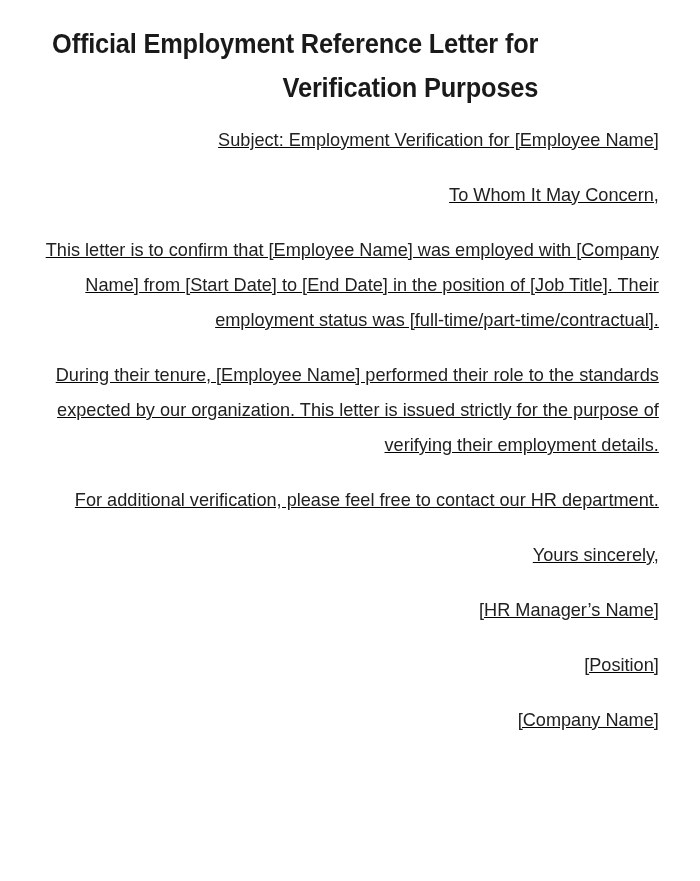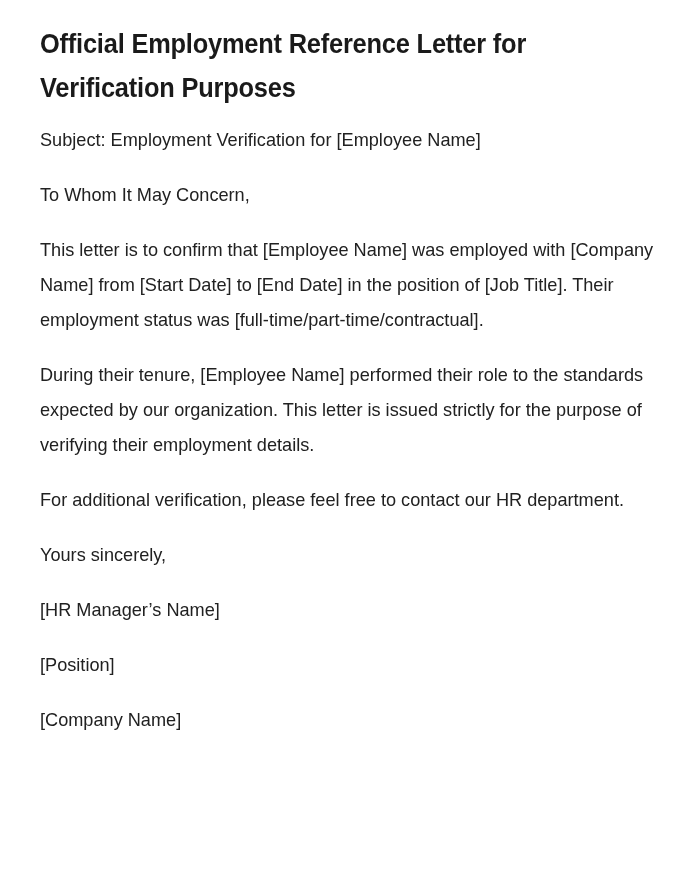--- a/index.html
+++ b/index.html
@@ -14,38 +14,40 @@
     -webkit-font-smoothing: antialiased;
   }
 
   .page {
     box-sizing: border-box;
     width: 700px;
     height: 881px;
     background: #ffffff;
     padding: 22px 40px 0 40px;
     overflow: hidden;
+    text-align: right;
   }
 
   .doc-title {
     margin: 0 0 12px 0;
     padding: 0;
     font-family: "Liberation Sans", sans-serif;
     font-size: 27px;
     font-weight: 700;
     line-height: 44px;
     letter-spacing: -0.2px;
     color: #1a1a1a;
     max-width: 530px;
     transform: scaleX(0.94);
     transform-origin: left top;
   }
 
   .letter-body {
     max-width: 618px;
+    text-decoration: underline;
   }
 
   .para {
     margin: 0 0 20px 0;
     padding: 0;
     font-family: "Liberation Sans", sans-serif;
     font-size: 19px;
     font-weight: 400;
     line-height: 35px;
     color: #212121;

